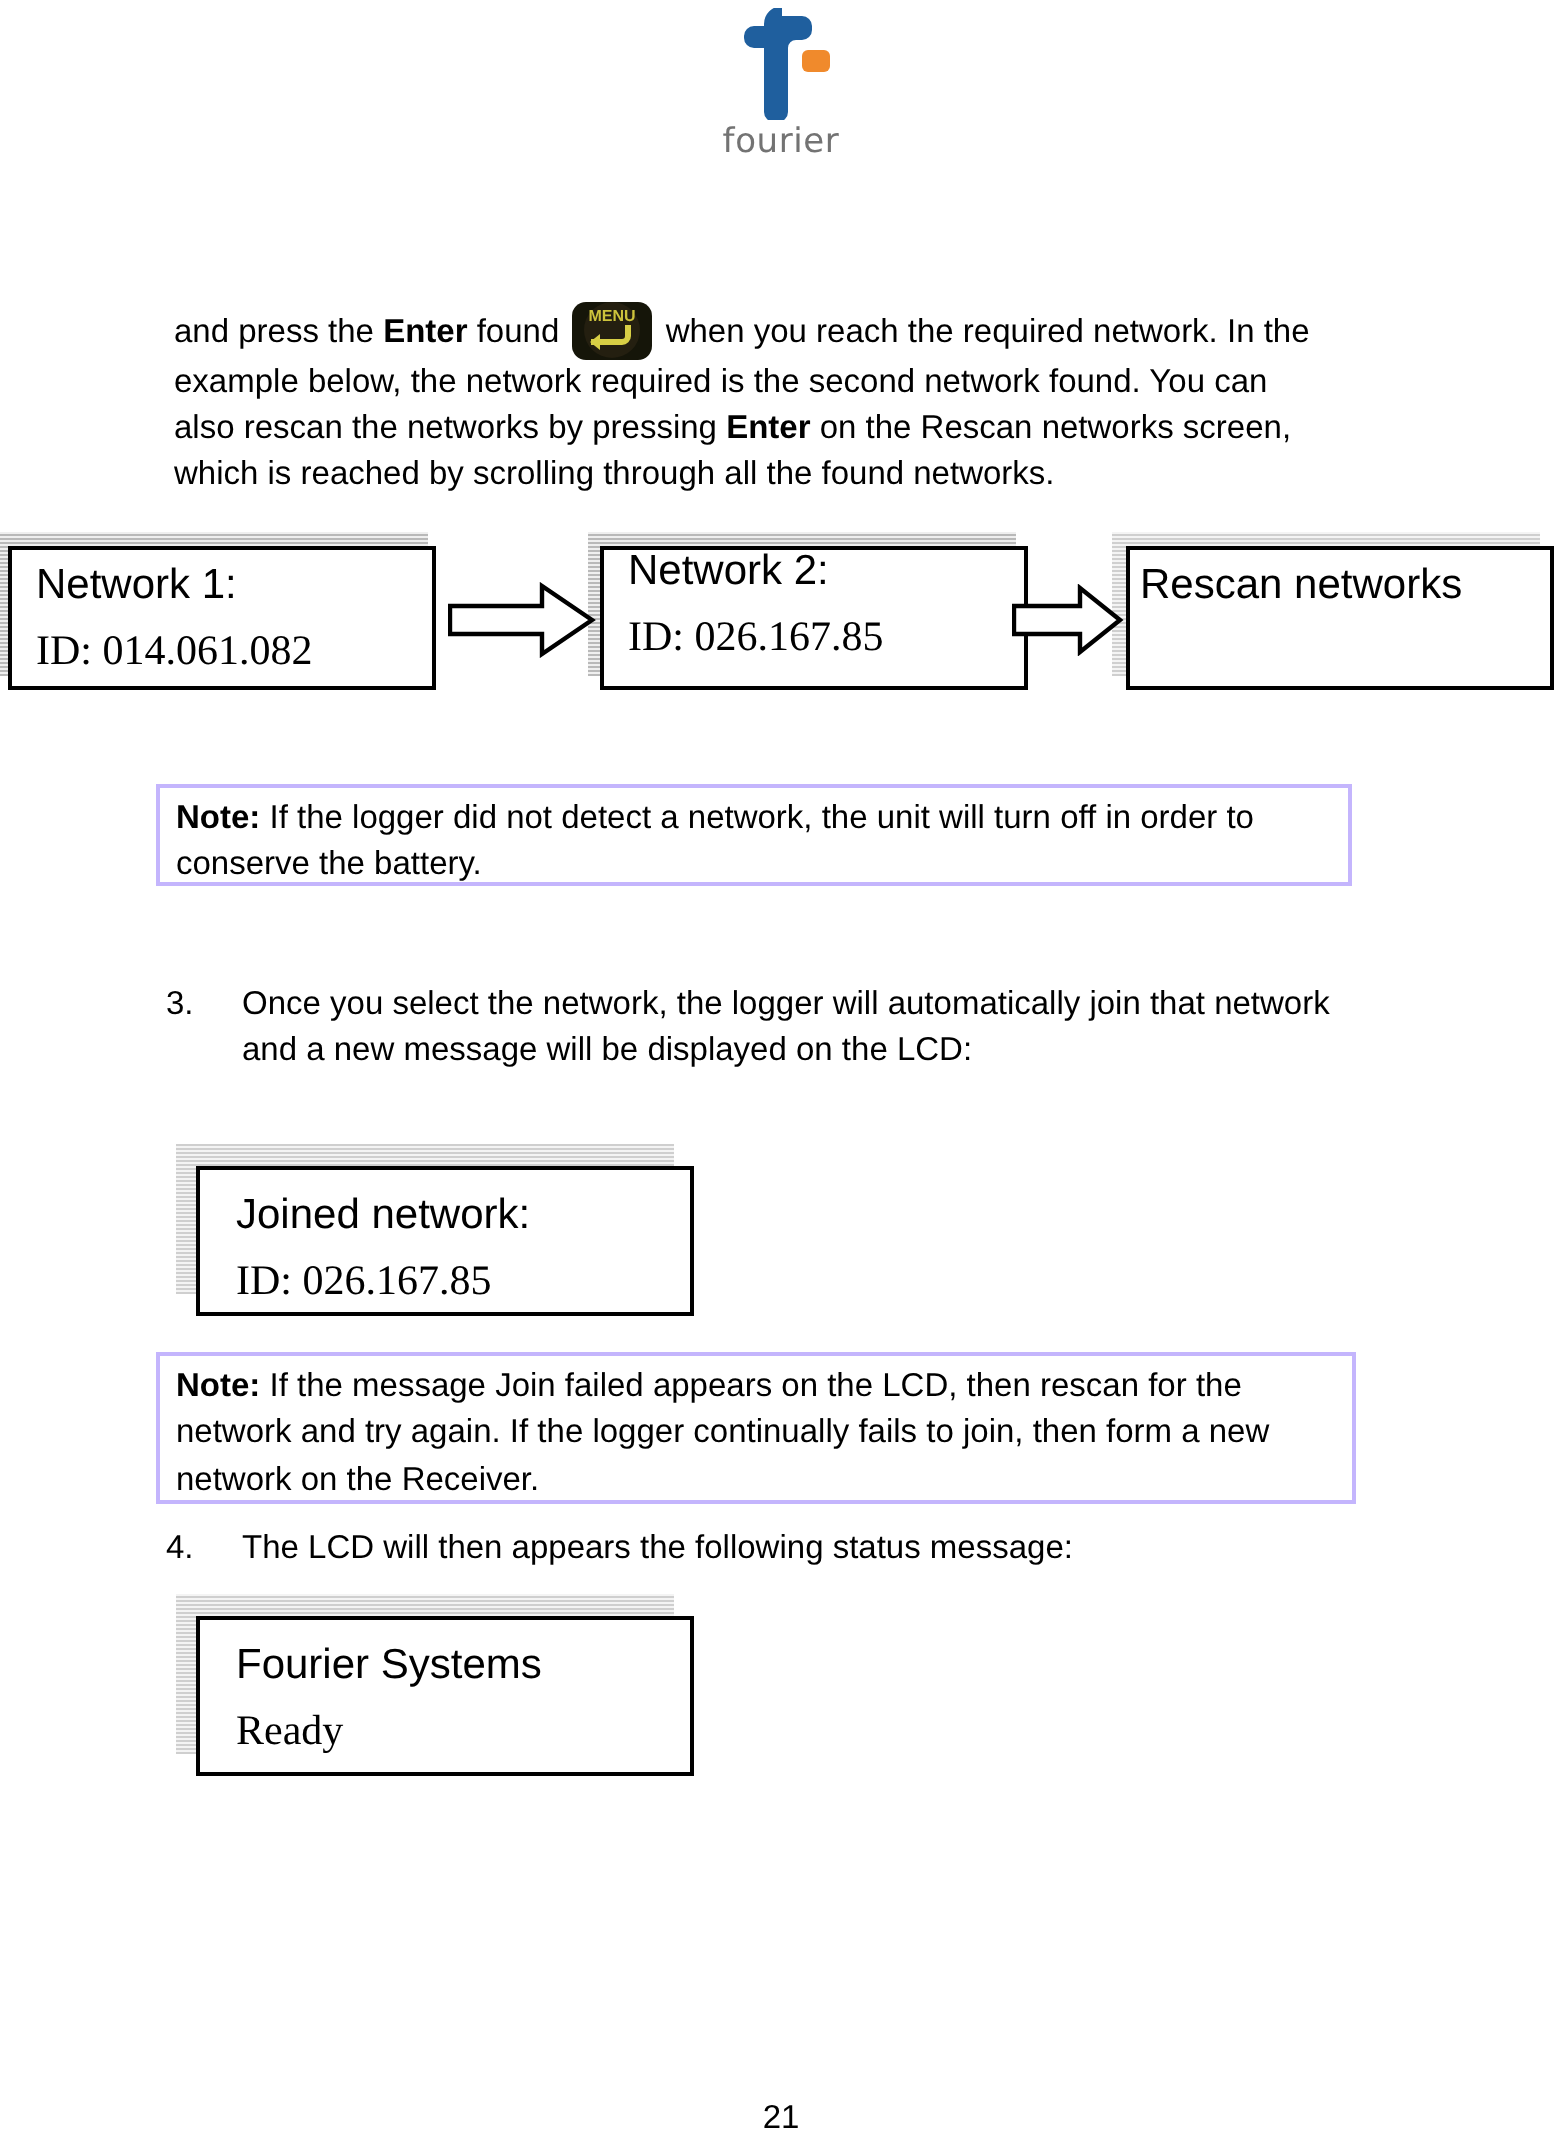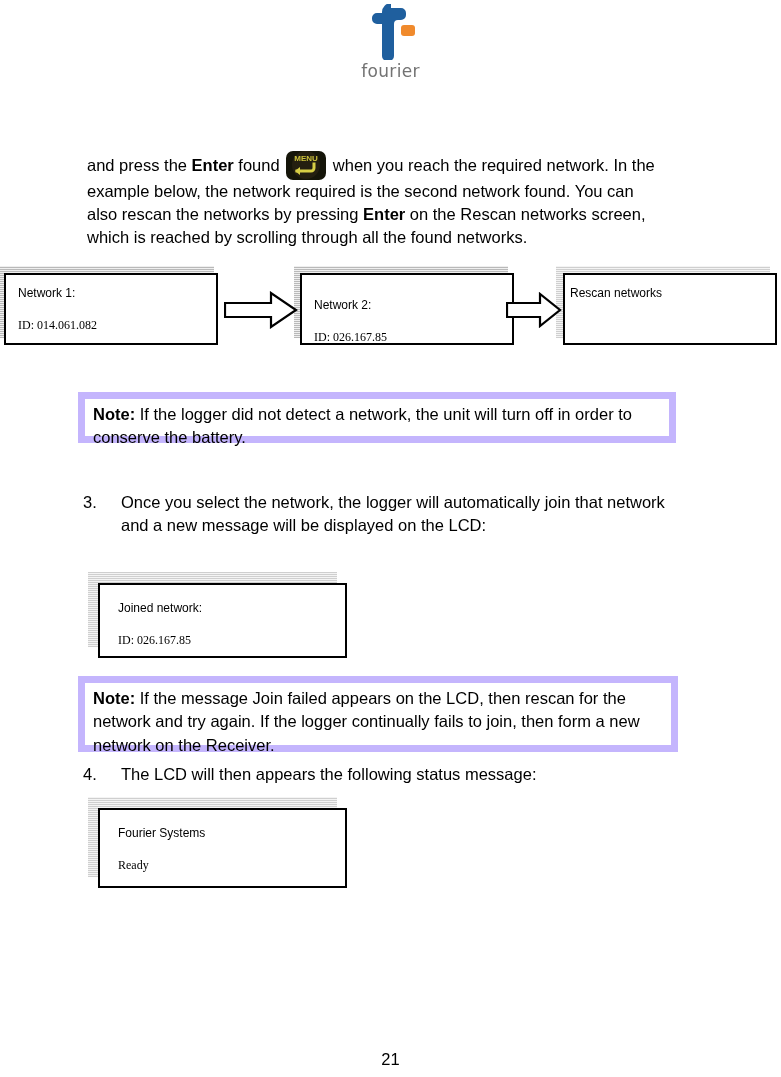--- a/index.html
+++ b/index.html
@@ -59,21 +59,21 @@
     vertical-align: -9px;
     margin: 0 1px;
   }
 
   
   .lcd {
     position: absolute;
     background: #ffffff;
     border: 2px solid #000000;
     box-sizing: border-box;
-    font-size: 12px;
+    font-size: 21px;
     line-height: 22px;
   }
   .lcd .lcd-line {
     white-space: nowrap;
   }
   .lcd-shadow {
     position: absolute;
     background:
       repeating-linear-gradient(0deg, #b9b9b9 0px, #b9b9b9 1px, #efefef 1px, #efefef 2px),
       #d0d0d0;
@@ -82,34 +82,34 @@
   .lcd-shadow.light {
     background:
       repeating-linear-gradient(0deg, #cfcfcf 0px, #cfcfcf 1px, #f4f4f4 1px, #f4f4f4 2px),
       #e4e4e4;
   }
 
   
   #lcd-network1 { left: 4px;  top: 273px; width: 214px; height: 72px; padding: 7px 0 0 12px; z-index: 2; }
   #shadow-network1 { left: 0px; top: 266px; width: 214px; height: 72px; }
 
-  #lcd-network2 { left: 300px; top: 273px; width: 214px; height: 72px; padding: 19px 0 0 12px; z-index: 2; }
+  #lcd-network2 { left: 300px; top: 273px; width: 214px; height: 72px; padding: 0 0 0 12px; z-index: 2; }
   #shadow-network2 { left: 294px; top: 266px; width: 214px; height: 72px; }
 
   #lcd-rescan { left: 563px; top: 273px; width: 214px; height: 72px; padding: 7px 0 0 5px; z-index: 2; }
   #shadow-rescan { left: 556px; top: 266px; width: 214px; height: 72px; }
 
   
   #arrow-1 { position: absolute; left: 224px; top: 291px; width: 74px; height: 38px; z-index: 3; }
   #arrow-2 { position: absolute; left: 506px; top: 292px; width: 56px; height: 36px; z-index: 3; }
 
   
   .note-box {
     position: absolute;
-    border: 7px solid #c4b5fd;
+    border: 2px solid #c4b5fd;
     background: #ffffff;
     box-sizing: border-box;
     font-size: 16.5px;
     line-height: 23.4px;
     padding: 4px 6px 4px 8px;
   }
   .note-box .note-label { font-weight: bold; }
 
   #note-battery { left: 78px; top: 392px; width: 598px; height: 51px; }
   #note-joinfail { left: 78px; top: 676px; width: 600px; height: 76px; }

